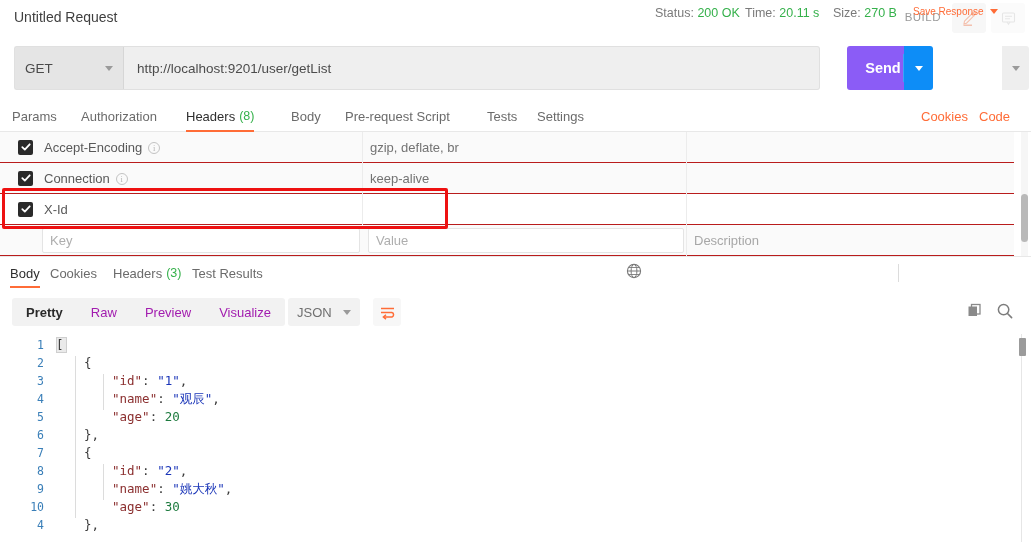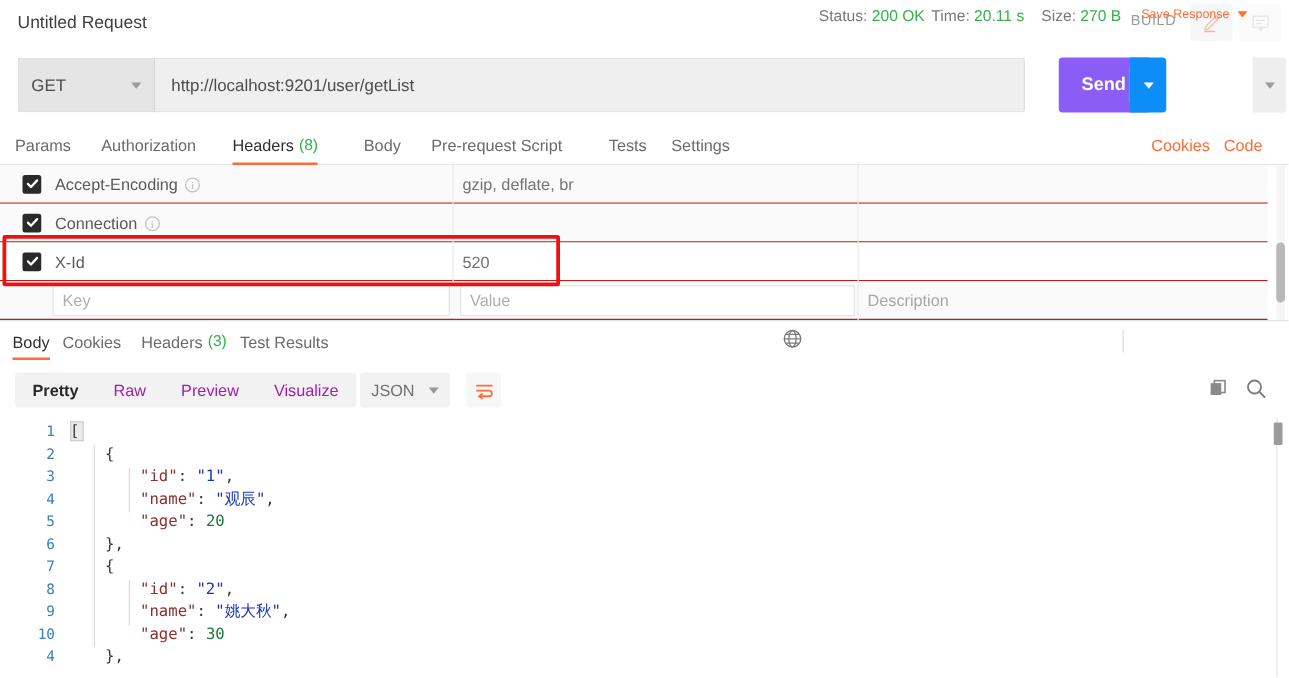--- a/index.html
+++ b/index.html
@@ -314,35 +314,35 @@
       <div class="chk">
         <svg width="10" height="10" viewBox="0 0 10 10">
           <path d="M1.3 5.1 L3.8 7.6 L8.7 2.3" fill="none" stroke="#ffffff" stroke-width="1.8" stroke-linecap="round" stroke-linejoin="round"></path>
         </svg>
       </div>
       <div class="cell-key">
         <span>Connection</span>
         <span class="info-i">i</span>
       </div>
       <div class="col-div" style="left:362px"></div>
+      <div class="cell-val">keep-alive</div>
       <div class="col-div" style="left:686px"></div>
       <div class="cell-desc"></div>
     </div>
 
     <div class="hdr-row white" style="top:62px">
       <div class="chk">
         <svg width="10" height="10" viewBox="0 0 10 10">
           <path d="M1.3 5.1 L3.8 7.6 L8.7 2.3" fill="none" stroke="#ffffff" stroke-width="1.8" stroke-linecap="round" stroke-linejoin="round"></path>
         </svg>
       </div>
       <div class="cell-key">
         <span>X-Id</span>
       </div>
       <div class="col-div" style="left:362px"></div>
-      <div class="cell-val">520</div>
       <div class="col-div" style="left:686px"></div>
       <div class="cell-desc"></div>
     </div>
 
     <div class="hdr-row newrow" style="top:93px">
       <div class="keyinput"></div>
       <div class="cell-key ph" style="left:50px">Key</div>
       <div class="valinput"></div>
       <div class="cell-val ph" style="left:376px">Value</div>
       <div class="col-div" style="left:686px"></div>

